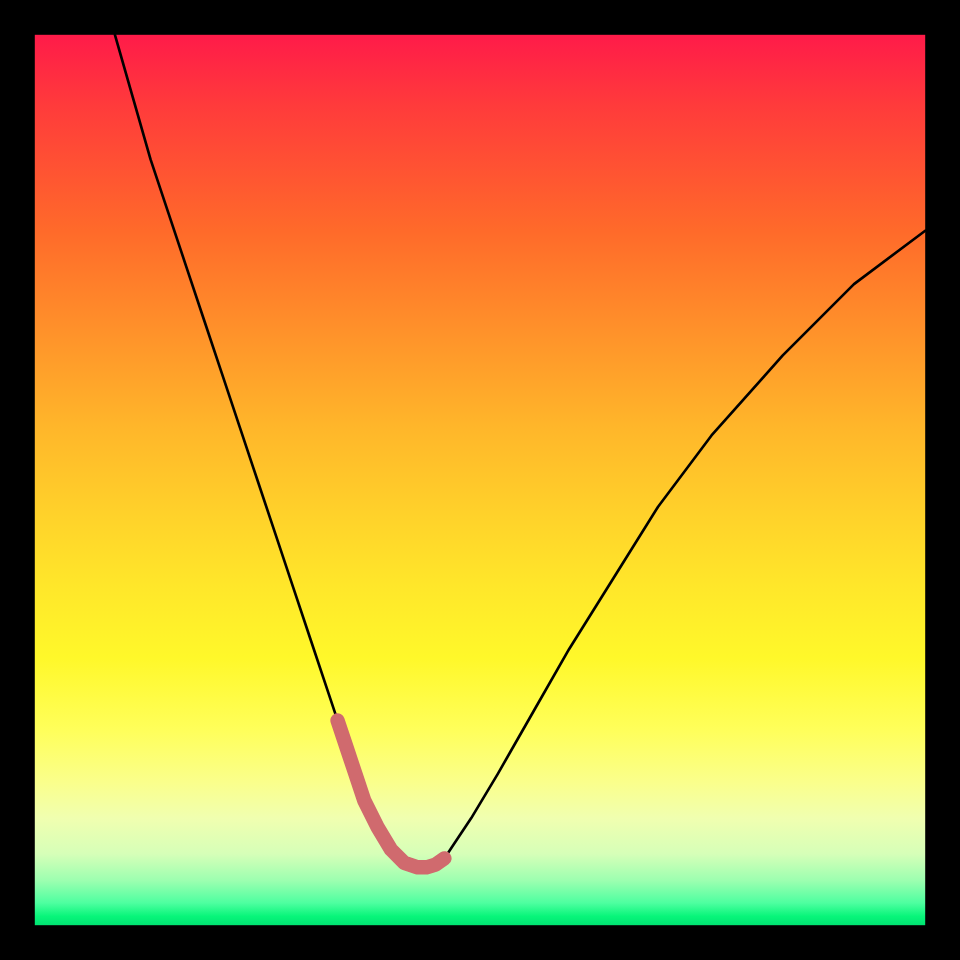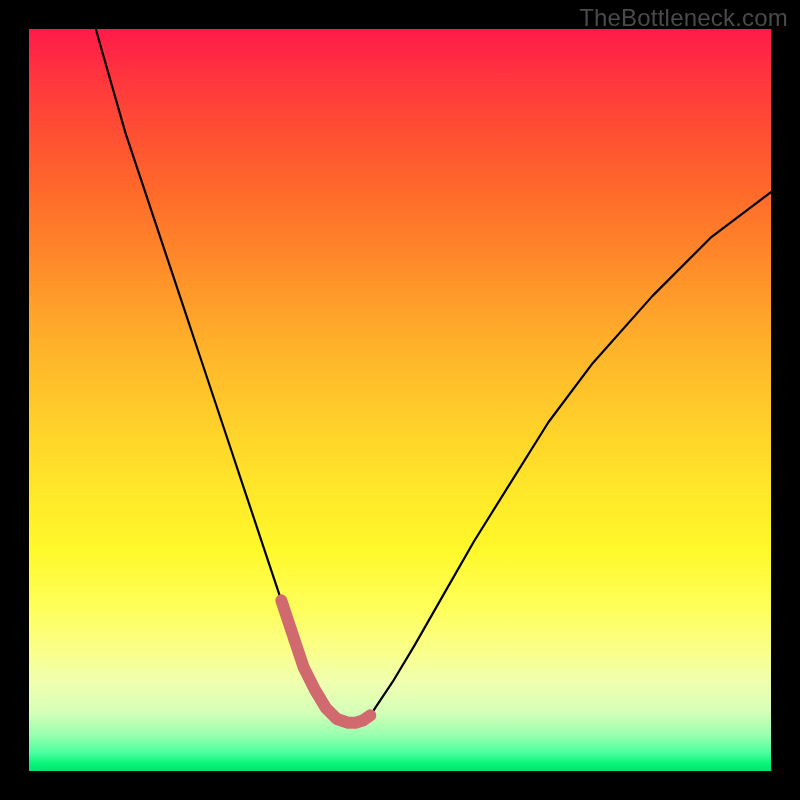--- a/index.html
+++ b/index.html
@@ -50,20 +50,19 @@
     position: absolute;
     left: 0; top: 0;
     width: 742px; height: 742px;
     overflow: visible;
   }
 </style>
 </head>
 <body>
 
 <div class="frame">
-  <div class="watermark">TheBottleneck.com</div>
   <div class="plot">
     <svg class="curve" viewBox="0 0 742 742">
       <path id="main-curve" fill="none" stroke="#000000" stroke-width="2.2" stroke-linecap="round" stroke-linejoin="round" d="M66.78 0.00 L81.62 51.94 L96.46 103.88 L111.30 148.40 L126.14 192.92 L140.98 237.44 L155.82 281.96 L170.66 326.48 L185.50 371.00 L200.34 415.52 L215.18 460.04 L230.02 504.56 L244.86 549.08 L252.28 571.34 L259.70 593.60 L267.12 615.86 L274.54 638.12 L285.67 660.38 L296.80 678.93 L307.93 690.06 L319.06 693.77 L326.48 693.77 L333.90 691.54 L341.32 686.35 L348.74 675.22 L363.58 652.96 L385.84 615.86 L415.52 563.92 L445.20 511.98 L482.30 452.62 L519.40 393.26 L563.92 333.90 L623.28 267.12 L682.64 207.76 L742.00 163.24"></path>
       <path id="highlight-curve" fill="none" stroke="#d06a6e" stroke-width="12" stroke-linecap="round" stroke-linejoin="round" d="M252.28 571.34 L259.70 593.60 L267.12 615.86 L274.54 638.12 L285.67 660.38 L296.80 678.93 L307.93 690.06 L319.06 693.77 L326.48 693.77 L333.90 691.54 L341.32 686.35"></path>
     </svg>
   </div>
 </div>
 
 </body></html>

